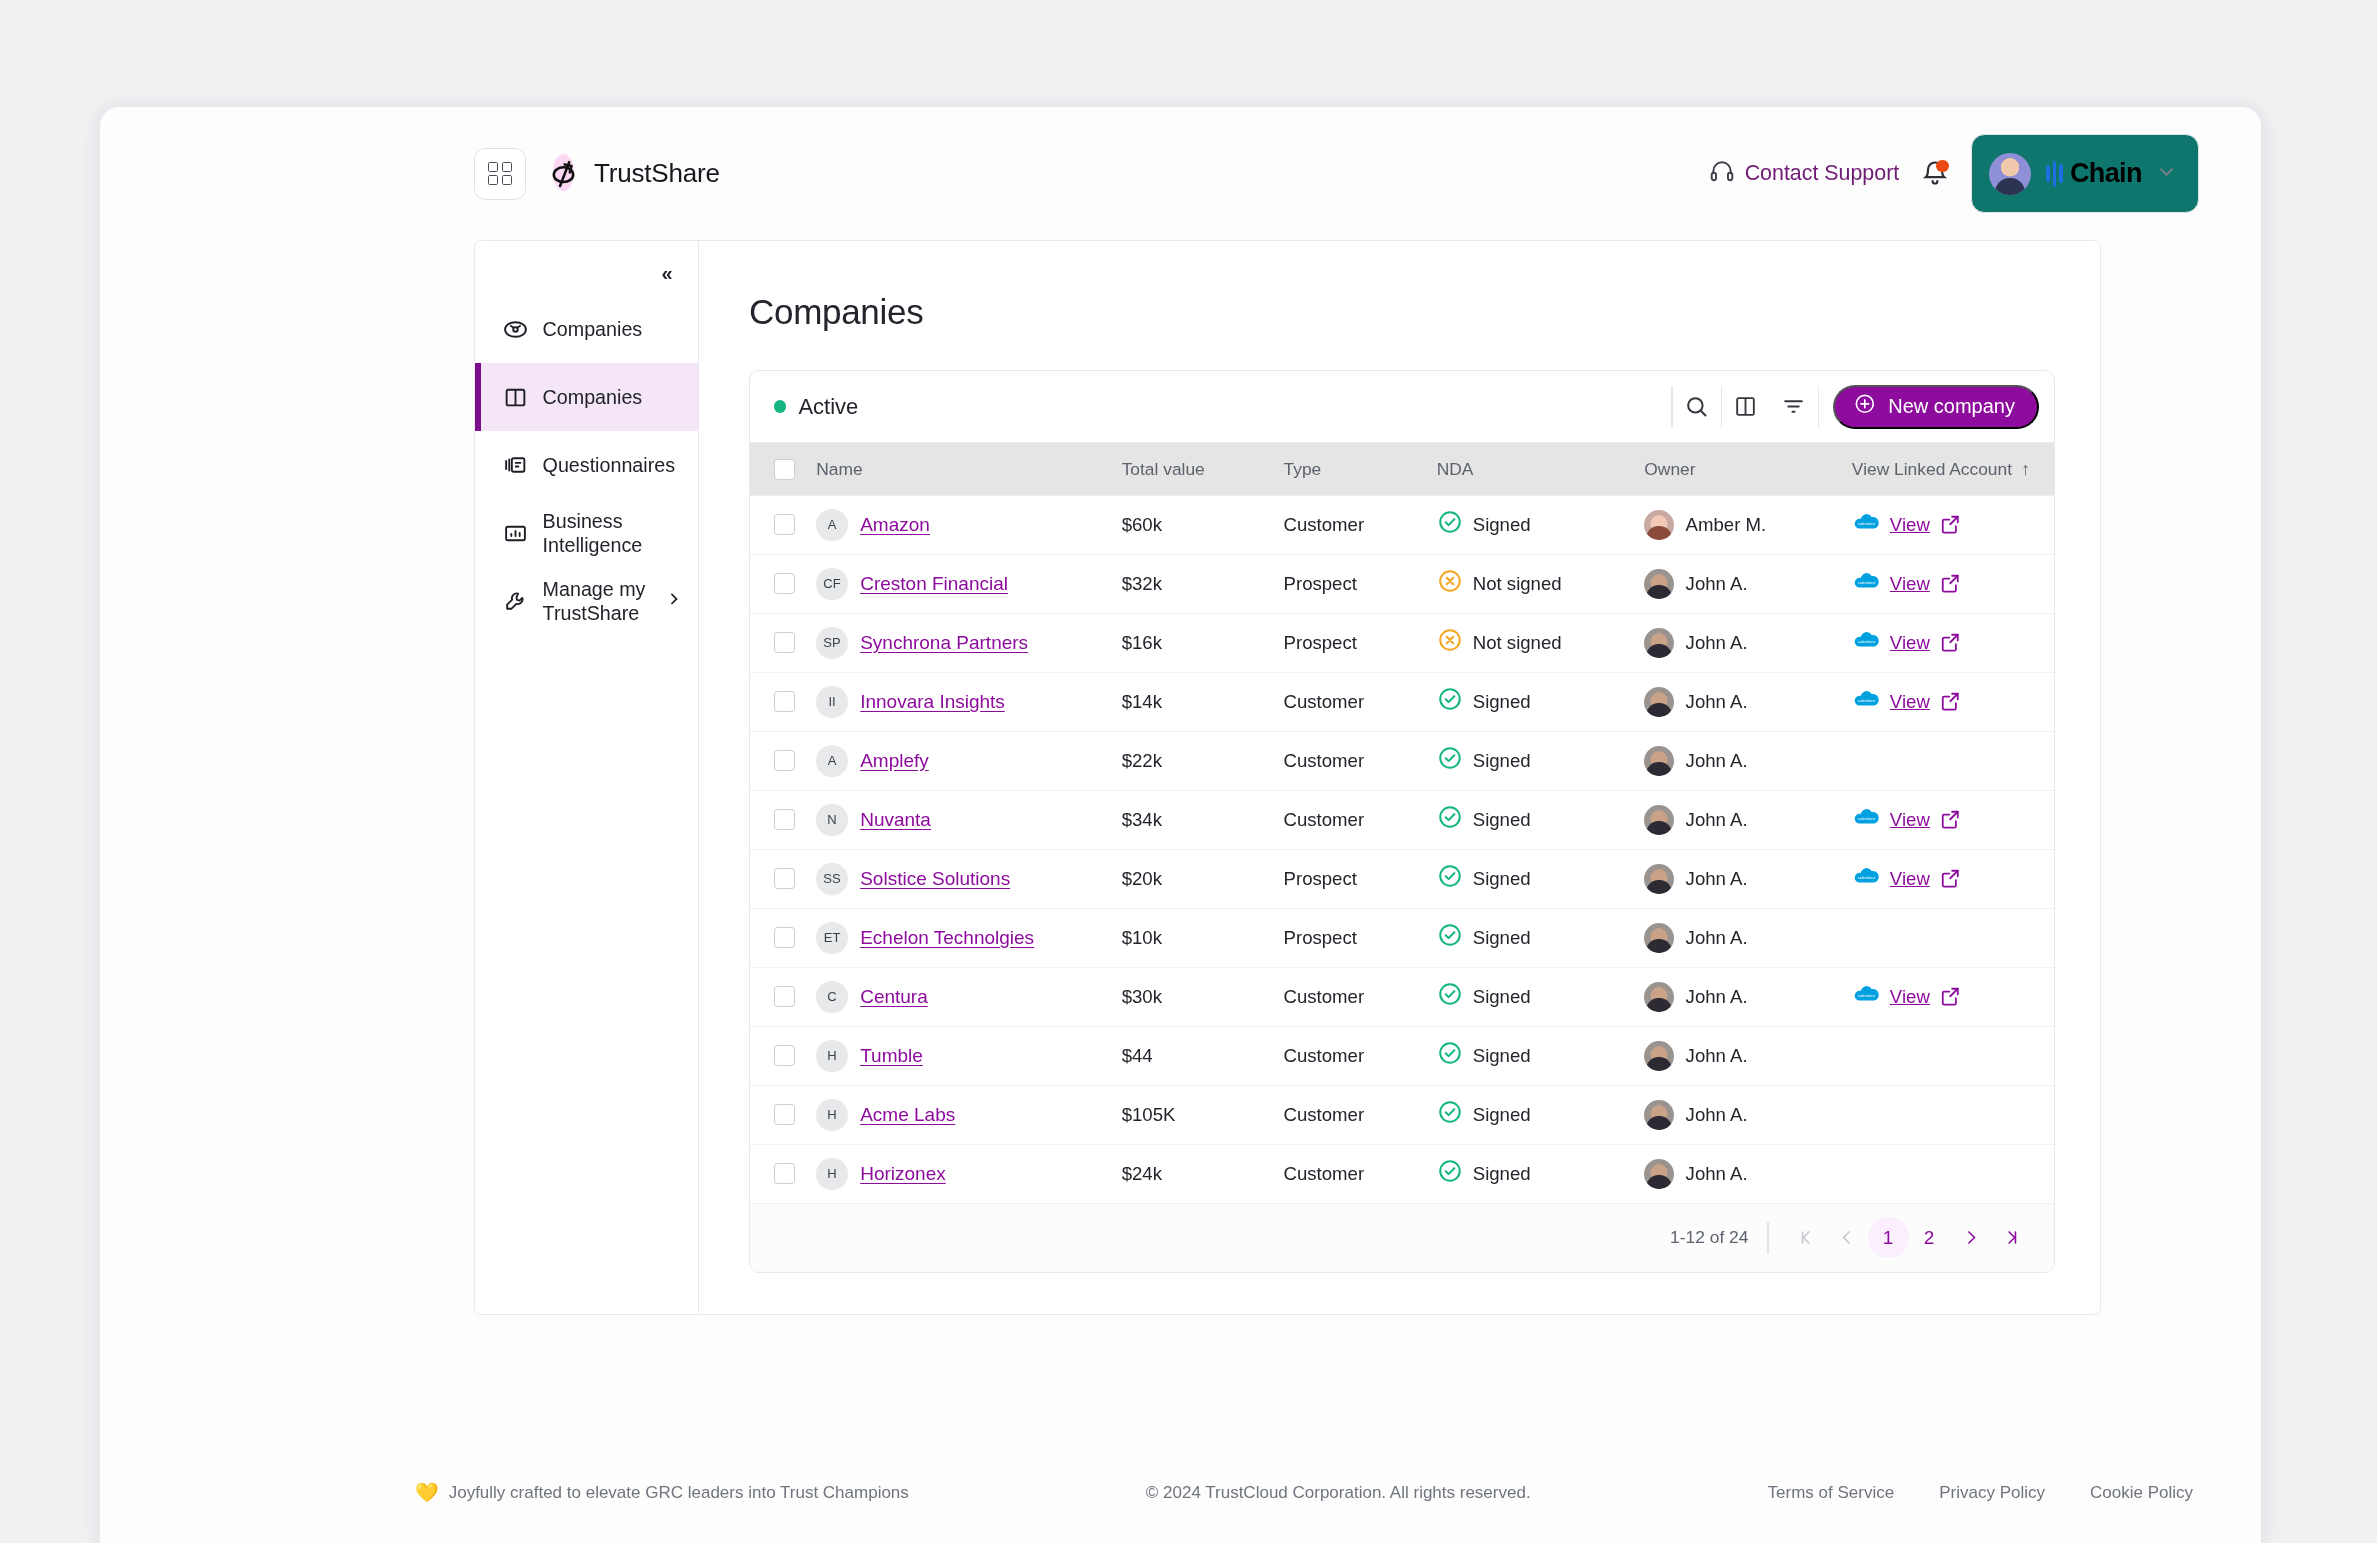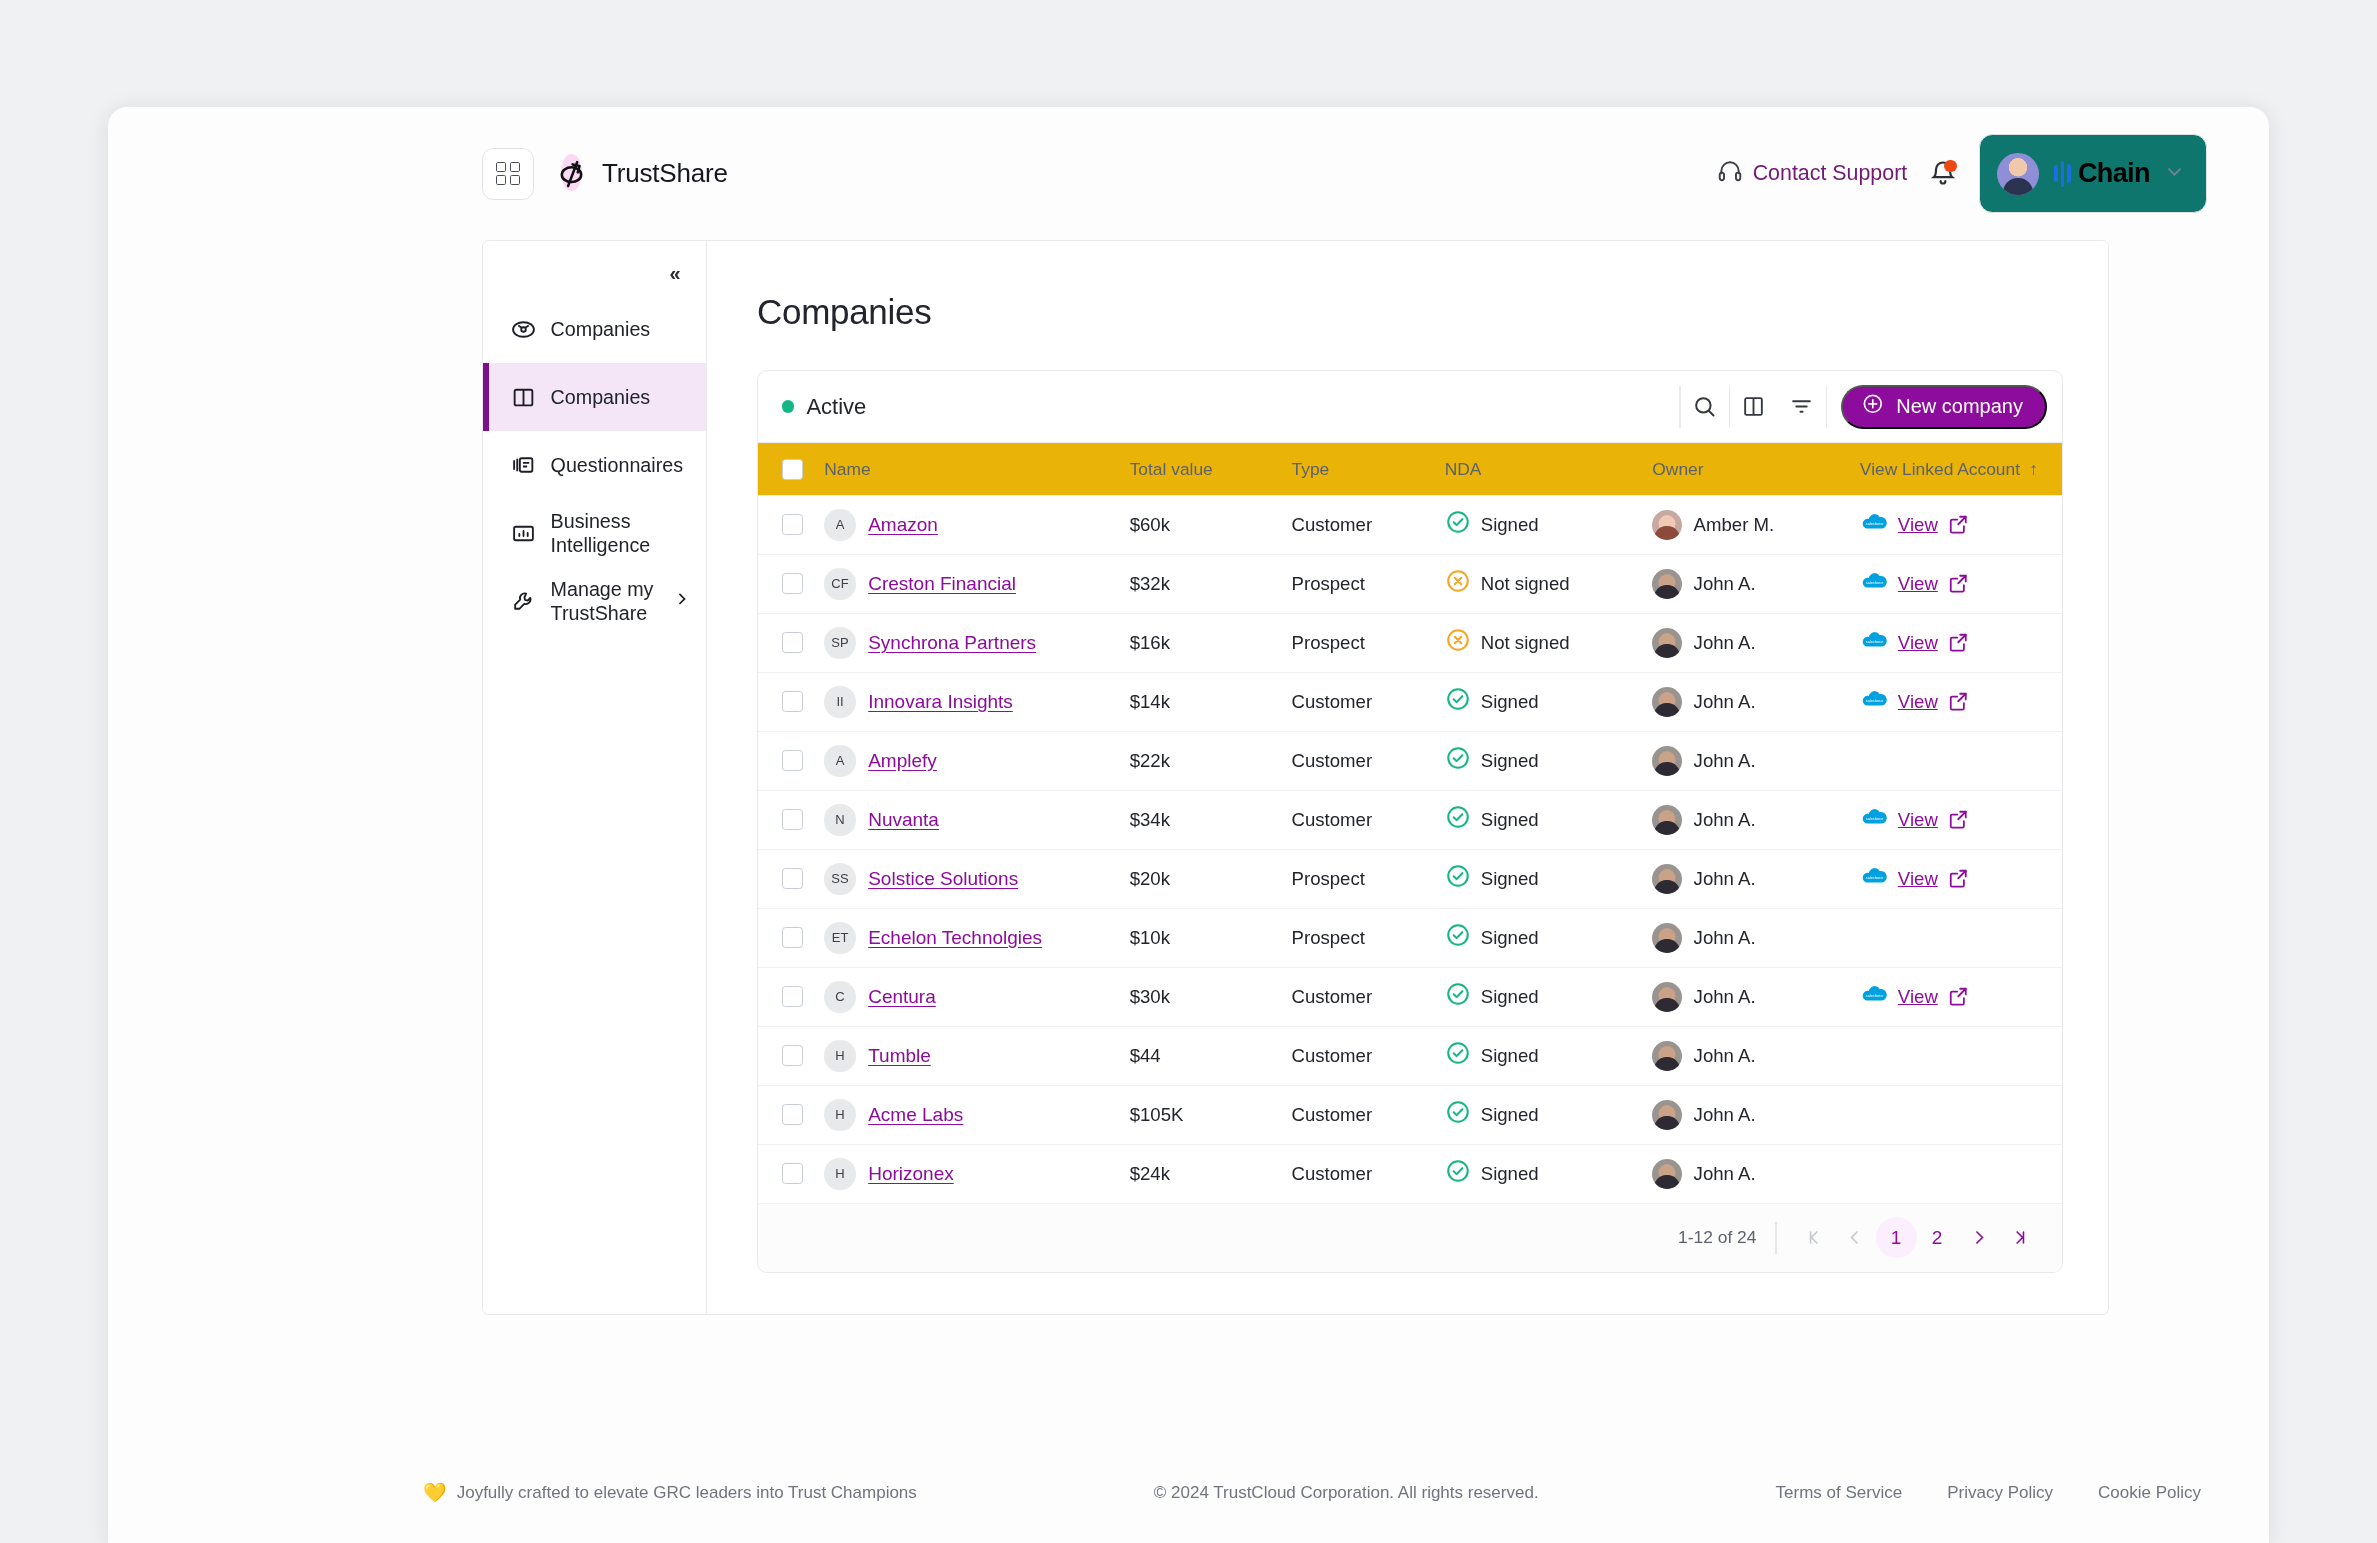--- a/index.html
+++ b/index.html
@@ -10,21 +10,21 @@
     -webkit-font-smoothing: antialiased;
   }
   .page {
     position: relative;
     width: 2377px; height: 1543px;
     background: #f0f1f3;
     display: flex; align-items: flex-start; justify-content: center;
   }
   .browser {
     position: absolute;
-    left: 108px; top: 107px;
+    left: 100px; top: 107px;
     width: 2161px; height: 1436px;
     background: #fdfdfe;
     border-radius: 19px 19px 0 0;
     box-shadow: 0 2.3px 22.5px rgba(30,32,40,0.10);
     overflow: hidden;
   }
 
   
   .topbar {
     height: 133px;
@@ -143,21 +143,21 @@
     padding: 0 22.5px 0 18px;
     font-size: 20px;
     margin-left: 14.6px;
   }
 
   table { width: 100%; border-collapse: collapse; }
   th {
     font-size: 17.4px; font-weight: 400; color: #5c626c;
     text-align: left; padding: 15.8px 0 14.6px 0;
     border-bottom: 1.1px solid #eceef1;
-    background: #eab308;
+    background: #e5e5e5;
   }
   td { padding: 0; border-bottom: 1.1px solid #f0f1f4; height: 59px; vertical-align: middle; }
   .c-check { width: 61px; padding-left: 23.6px; }
   .c-name  { width: 281px; }
   .c-val   { width: 149px; }
   .c-type  { width: 141px; }
   .c-nda   { width: 191px; }
   .c-owner { width: 191px; }
   .c-link  { width: 186px; }
 

